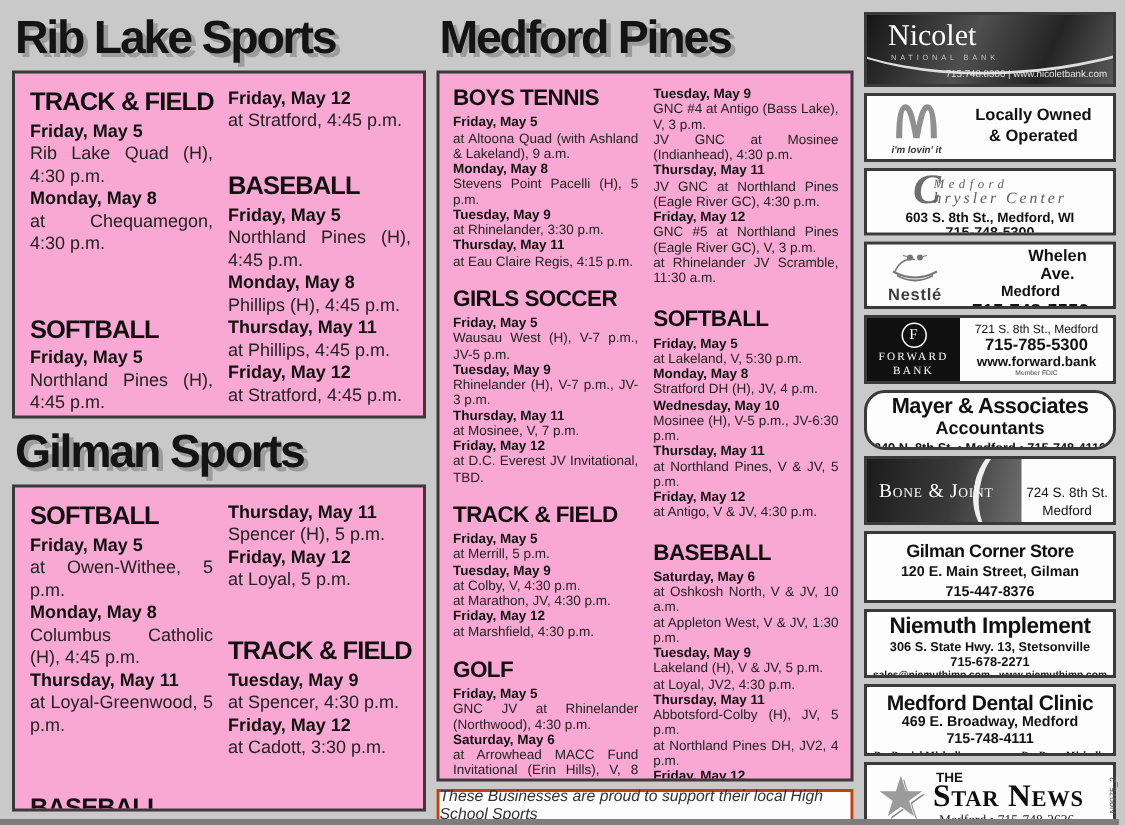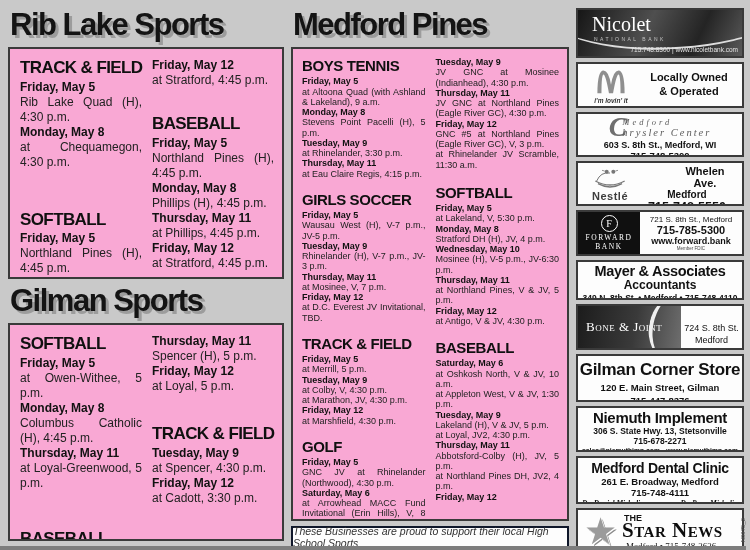--- a/index.html
+++ b/index.html
@@ -39,21 +39,21 @@
   .sport-head:not(:first-child) { margin-top:16px; }
   .game-date { font-weight:700; font-size:12px; line-height:1.25; color:#111; }
   .game-line { font-size:12px; line-height:1.25; color:#222; text-align:justify; }
 
   .medford-box .sport-head { font-size:15px; letter-spacing:-0.4px; }
   .medford-box .sport-head:not(:first-child) { margin-top:12px; }
   .medford-box .game-date { font-size:9px; line-height:1.14; }
   .medford-box .game-line { font-size:9px; line-height:1.14; }
 
   .footer-strip {
-    border:2px solid #0f172a; background:#fdfdfd; margin-top:5px; height:22px;
+    border:2px solid #c2410c; background:#fdfdfd; margin-top:5px; height:22px;
     display:flex; align-items:center; justify-content:center;
     font-style:italic; font-size:10.5px; color:#333;
   }
 
   
   .ad { background:#fdfdfd; border:2px solid #3a3a3a; overflow:hidden; position:relative; flex:none; }
 
   .ad-nicolet { height:50px; background:linear-gradient(115deg,#161616,#4f4f4f 42%,#242424 72%,#5a5a5a); color:#fff; }
   .ad-nicolet::after { content:""; position:absolute; left:-25%; top:-150%; width:170%; height:230%;
     border-radius:50%; border-bottom:2px solid #ddd; transform:rotate(-4deg); }
@@ -82,35 +82,35 @@
   .nestle-a { font-size:11px;margin-left:36px; } .nestle-c { font-size:10px; } .nestle-p { font-size:12.5px; }
 
   .ad-forward { height:46px; display:flex; }
   .fwd-logo { width:62px; background:#101010; color:#fff; display:flex; flex-direction:column; align-items:center; justify-content:center; }
   .fwd-circle { width:17px; height:17px; border:1.5px solid #fff; border-radius:50%; display:flex; align-items:center; justify-content:center;
     font-family:"Liberation Serif", serif; font-size:10px; }
   .fwd-name { font-family:"Liberation Serif", serif; font-size:7.5px; letter-spacing:1.5px; margin-top:2px; line-height:1.15; text-align:center; }
   .fwd-text { flex:1; text-align:center; padding-top:3px; color:#111; }
   .fwd-a { font-size:8px; } .fwd-p { font-size:11px; font-weight:800; } .fwd-w { font-size:9px; font-weight:800; } .fwd-f { font-size:4.5px; color:#444; }
 
-  .ad-mayer { height:40px; text-align:center; padding-top:2px; color:#111; }
+  .ad-mayer { height:40px; text-align:center; padding-top:2px; color:#111;border-radius:14px; }
   .mayer-name { font-size:14.5px; font-weight:800; letter-spacing:-0.3px; line-height:1.05; }
   .mayer-sub  { font-size:12px; font-weight:800; line-height:1.05; }
   .mayer-addr { font-size:8.5px; font-weight:700; margin-top:1px; }
 
   .ad-bone { height:46px; display:flex; }
   .bone-left { flex:1.55; background:linear-gradient(100deg,#1c1c1c,#3a3a3a 55%,#6e6e6e); color:#fff;
     display:flex; align-items:center; padding-left:8px; position:relative; overflow:hidden; }
   .bone-left::after { content:""; position:absolute; right:-14px; top:-10px; width:42px; height:64px;
     border-radius:50%; border-left:4px solid #efefef; transform:rotate(10deg); }
   .bone-name { font-family:"Liberation Serif", serif; font-variant:small-caps; font-size:13px; letter-spacing:0.5px; }
   .bone-right { flex:1; text-align:center; font-weight:400; font-size:9px; line-height:1.35; padding-top:16px; color:#111; }
 
   .ad-gilmanstore { height:48px; text-align:center; padding-top:4px; color:#111; }
-  .gs-name { font-size:17px; font-weight:800; letter-spacing:-0.3px; }
+  .gs-name { font-size:12px; font-weight:800; letter-spacing:-0.3px; }
   .gs-addr, .gs-phone { font-size:9.5px; font-weight:700; margin-top:2px; }
 
   .ad-niemuth { height:46px; text-align:center; padding-top:2px; color:#111; }
   .nm-name { font-size:15px; font-weight:800; letter-spacing:-0.3px; line-height:1.05; }
   .nm-addr, .nm-phone { font-size:8.5px; font-weight:800; }
   .nm-row { display:flex; justify-content:space-between; padding:1px 4px 0 4px; font-size:6.8px; font-weight:700; }
 
   .ad-dental { height:48px; text-align:center; padding-top:3px; color:#111; }
   .dc-name { font-size:14px; font-weight:800; letter-spacing:-0.3px; line-height:1.05; }
   .dc-addr, .dc-phone { font-size:9.5px; font-weight:700; }
@@ -220,20 +220,21 @@
           <div class="game-date">Friday, May 12</div>
           <div class="game-line">at Marshfield, 4:30 p.m.</div>
           <div class="sport-head">GOLF</div>
           <div class="game-date">Friday, May 5</div>
           <div class="game-line">GNC JV at Rhinelander (Northwood), 4:30 p.m.</div>
           <div class="game-date">Saturday, May 6</div>
           <div class="game-line">at Arrowhead MACC Fund Invitational (Erin Hills), V, 8 a.m.</div>
         </div>
         <div class="sched-col">
           <div class="game-date">Tuesday, May 9</div>
+          <div class="game-line">GNC #4 at Antigo (Bass Lake), V, 3 p.m.</div>
           <div class="game-line">JV GNC at Mosinee (Indianhead), 4:30 p.m.</div>
           <div class="game-date">Thursday, May 11</div>
           <div class="game-line">JV GNC at Northland Pines (Eagle River GC), 4:30 p.m.</div>
           <div class="game-date">Friday, May 12</div>
           <div class="game-line">GNC #5 at Northland Pines (Eagle River  GC), V, 3 p.m.</div>
           <div class="game-line">at Rhinelander JV Scramble, 11:30 a.m.</div>
           <div class="sport-head" style="margin-top: 14px;">SOFTBALL</div>
           <div class="game-date">Friday, May 5</div>
           <div class="game-line">at Lakeland, V, 5:30 p.m.</div>
           <div class="game-date">Monday, May 8</div>
@@ -357,21 +358,21 @@
       <div class="nm-addr">306 S. State Hwy. 13, Stetsonville</div>
       <div class="nm-phone">715-678-2271</div>
       <div class="nm-row">
         <span>sales@niemuthimp.com</span>
         <span>www.niemuthimp.com</span>
       </div>
     </div>
 
     <div class="ad ad-dental">
       <div class="dc-name">Medford Dental Clinic</div>
-      <div class="dc-addr">261 E. Broadway, Medford</div>
+      <div class="dc-addr">469 E. Broadway, Medford</div>
       <div class="dc-phone">715-748-4111</div>
       <div class="dc-row">
         <span>Dr. Daniel Miskulin</span>
         <span>Dr. Ryan Miskulin</span>
       </div>
     </div>
 
     <div class="ad ad-star">
       <span class="star-glyph">★</span>
       <span class="star-the">THE</span>

